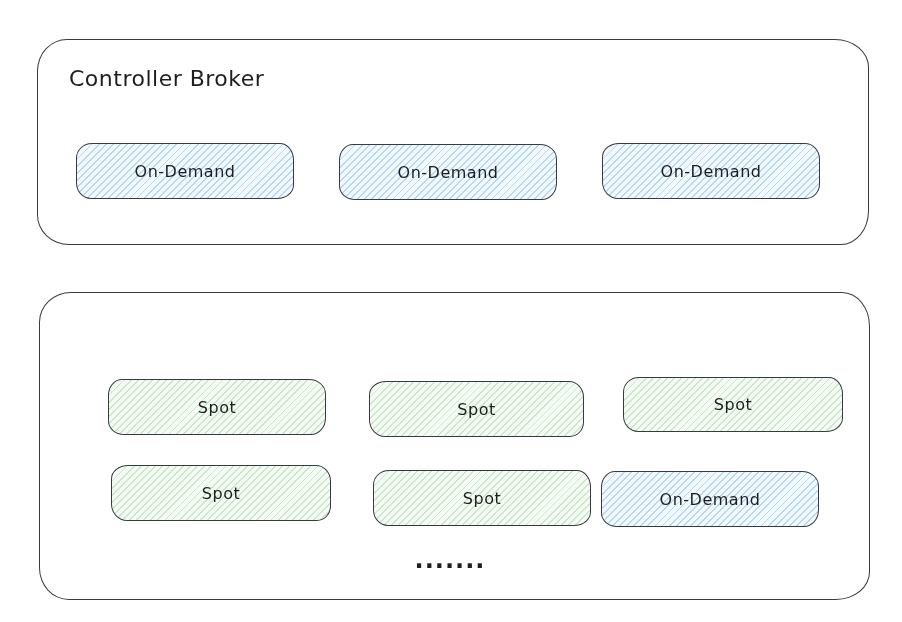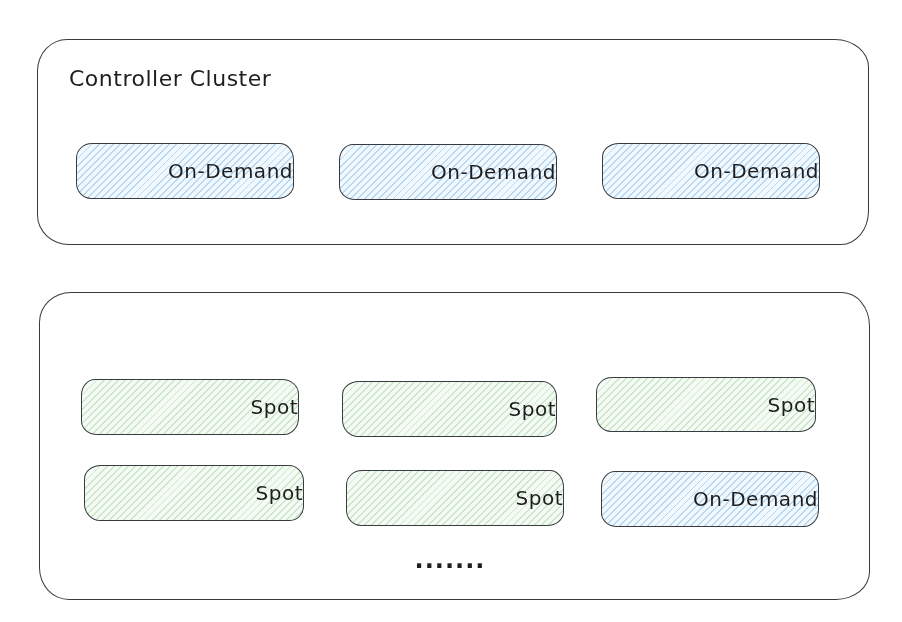--- a/index.html
+++ b/index.html
@@ -46,42 +46,43 @@
     white-space: nowrap;
   }
   .node {
     position: absolute;
     height: 56px;
     width: 218px;
     box-sizing: border-box;
     border: 1.6px solid var(--stroke, #2f3337);
     display: flex;
     align-items: center;
-    justify-content: flex-end;
-    font-size: 20px;
+    justify-content: center;
+    font-size: 16px;
     letter-spacing: 0.5px;
     color: var(--text, #1e1e1e);
   }
   .node.on-demand {
     background-image: repeating-linear-gradient(
       135deg,
       var(--on-demand-hatch, #b8d7f0) 0px,
       var(--on-demand-hatch, #b8d7f0) 1.3px,
       var(--on-demand-bg, #f1f8fe) 1.3px,
       var(--on-demand-bg, #f1f8fe) 5px
     );
   }
   .node.spot {
     background-image: repeating-linear-gradient(
       135deg,
       var(--spot-hatch, #c9e8ca) 0px,
       var(--spot-hatch, #c9e8ca) 1.3px,
       var(--spot-bg, #f5fbf4) 1.3px,
       var(--spot-bg, #f5fbf4) 5px
     );
+    margin-left: 27px;
   }
   
   .r1 { border-radius: 16px 14px 17px 15px / 15px 17px 14px 16px; }
   .r2 { border-radius: 14px 17px 15px 16px / 16px 15px 17px 14px; }
   .r3 { border-radius: 17px 15px 14px 16px / 14px 16px 15px 17px; }
 
   
   .c1-n1 { left: 38px;  top: 103px; }
   .c1-n2 { left: 301px; top: 104px; }
   .c1-n3 { left: 564px; top: 103px; }
@@ -106,21 +107,21 @@
     line-height: 30px;
     color: var(--text, #1e1e1e);
   }
 </style>
 </head>
 <body style="--background: #ffffff; --stroke: #383c40; --text: #1e1e1e; --on-demand-hatch: #b8d7f0; --on-demand-bg: #f1f8fe; --spot-hatch: #c9e8ca; --spot-bg: #f5fbf4;">
 
 <div class="canvas">
 
   <div class="cluster controller">
-    <div class="cluster-title">Controller Cluster</div>
+    <div class="cluster-title">Controller Broker</div>
 
     <div class="node on-demand r1 c1-n1">
       <span>On-Demand</span>
     </div>
     <div class="node on-demand r2 c1-n2">
       <span>On-Demand</span>
     </div>
     <div class="node on-demand r3 c1-n3">
       <span>On-Demand</span>
     </div>

